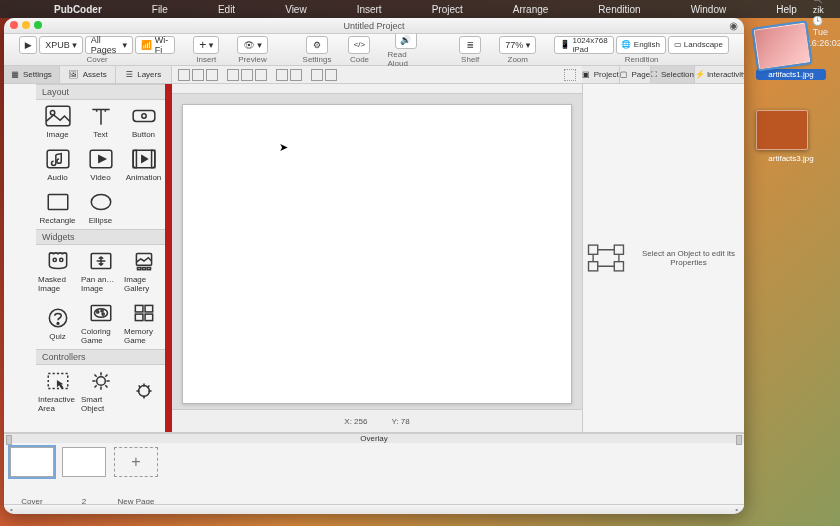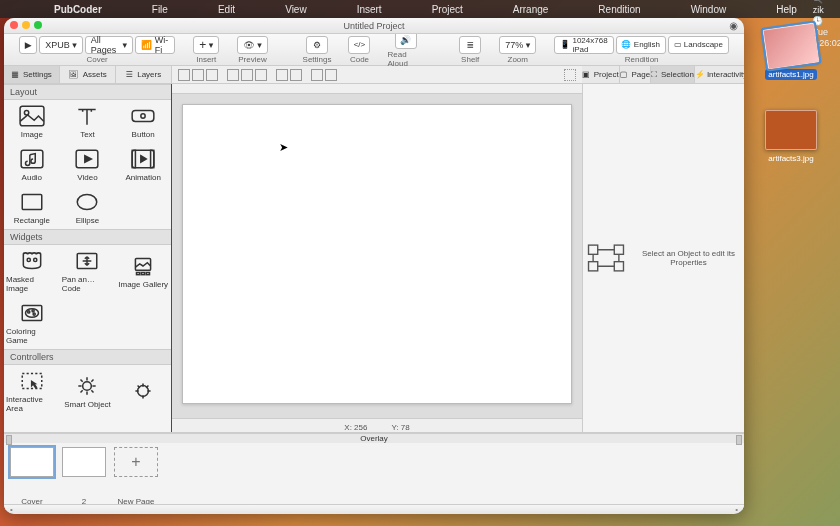--- a/index.html
+++ b/index.html
@@ -39,34 +39,34 @@
   .tab.active { background:#d5d5d5; }
   .aligns { flex:1; display:flex; align-items:center; padding:0 6px; gap:3px; color:#666; font-size:10px; }
   .aligns .grp { display:flex; gap:2px; margin-right:6px; }
   .aligns .ic { width:12px; height:12px; border:1px solid #999; display:inline-block; }
   .right-tabs { width:162px; display:flex; }
   .right-tabs .tab { font-size:8px; }
 
   
   .main { flex:1; display:flex; min-height:0; }
 
-  .sidebar { width:168px; background:#f4f4f4; border-right:1px solid #b91c1c; overflow:auto; }
+  .sidebar { width:168px; background:#f4f4f4; border-right:7px solid #b91c1c; overflow:auto;padding-left:32px; }
   .section-h { background:#e2e2e2; border-top:1px solid #ccc; border-bottom:1px solid #ccc; font-size:9px; padding:2px 6px; color:#555; }
   .grid { display:grid; grid-template-columns:repeat(3,1fr); }
   .cell { display:flex; flex-direction:column; align-items:center; justify-content:center; padding:4px 2px; }
   .cell .icon { width:28px; height:24px; display:flex; align-items:center; justify-content:center; }
   .cell .icon svg { width:26px; height:22px; stroke:#333; fill:none; stroke-width:1.4; }
   .cell .lbl { font-size:8px; margin-top:2px; }
 
   .center { flex:1; display:flex; flex-direction:column; background:#ddd; }
   .canvas-wrap { flex:1; overflow:auto; position:relative; display:flex; align-items:flex-start; justify-content:center; padding:6px; }
   .ruler-h { position:absolute; top:0; left:0; right:0; height:10px; background:#f0f0f0; border-bottom:1px solid #ccc; }
   .canvas { margin-top:14px; width:390px; height:300px; background:#fff; border:1px solid #bbb; box-shadow:0 1px 3px rgba(0,0,0,0.15); position:relative; }
   .cursor { position:absolute; top:36px; left:96px; font-size:11px; color:#000; }
-  .coord { height:14px; background:#efefef; border-top:1px solid #ccc; display:flex; align-items:flex-end; justify-content:center; font-size:8px; color:#555; gap:24px; }
+  .coord { height:23px; background:#efefef; border-top:1px solid #ccc; display:flex; align-items:center; justify-content:center; font-size:8px; color:#555; gap:24px; }
   .overlay-bar { height:12px; background:#e8e8e8; border-top:1px solid #ccc; display:flex; align-items:center; justify-content:center; font-size:8px; position:relative; }
   .overlay-bar::before, .overlay-bar::after { content:""; position:absolute; width:4px; height:8px; background:#ccc; border:1px solid #aaa; top:1px; }
   .overlay-bar::before{left:2px;} .overlay-bar::after{right:2px;}
   .thumbs { flex:1; display:flex; align-items:center; padding:4px 6px; gap:8px; background:#f3f3f3; }
   .thumb { display:flex; flex-direction:column; align-items:center; }
   .thumb .pg { width:44px; height:30px; background:#fff; border:1px solid #aaa; }
   .thumb.sel .pg { outline:2px solid #7aa7d9; }
   .thumb .tl { font-size:8px; margin-top:20px; color:#555; }
   .newpg { width:44px; height:30px; border:1.5px dashed #999; display:flex; align-items:center; justify-content:center; font-size:16px; color:#777; }
 
@@ -74,21 +74,21 @@
   .rightpanel svg { width:46px; height:34px; stroke:#555; fill:none; stroke-width:1.5; }
   .rightpanel .msg { font-size:8px; text-align:center; padding:0 6px; }
   .bottom-row { display:flex; height:72px; border-top:1px solid #ccc; }
   .bottom-row .desc { width:168px; border-right:1px solid #ccc; background:#f4f4f4; display:flex; align-items:center; justify-content:center; font-size:8px; color:#555; padding:0 6px; text-align:center; }
   .bottom-row .thumbs-area { flex:1; display:flex; flex-direction:column; }
 
   
   .statusbar { height:10px; background:linear-gradient(#f5f5f5,#e5e5e5); border-top:1px solid #ccc; display:flex; align-items:center; justify-content:space-between; padding:0 6px; font-size:8px; color:#888; }
 
   
-  .desktop-file { position:absolute; display:flex; flex-direction:column; align-items:center; width:70px; }
+  .desktop-file { position:absolute; display:flex; flex-direction:column; width:70px; }
   .desktop-file .thumb { width:52px; height:40px; background:#fff; border:1px solid rgba(255,255,255,0.5); box-shadow:0 1px 4px rgba(0,0,0,0.4); border-radius:2px; }
   .desktop-file.sel .thumb { outline:2px solid #4a90d9; }
   .desktop-file .fn { font-size:8px; color:#fff; text-align:center; margin-top:3px; padding:1px 3px; border-radius:3px; }
   .desktop-file.sel .fn { background:#2968c7; }
   .f1 { top:26px; right:14px; }
   .f1 .thumb { background:linear-gradient(135deg,#d88,#fcc); transform:rotate(-8deg); }
   .f2 { top:110px; right:14px; }
   .f2 .thumb { background:#b52; }
 
   svg { overflow:visible; }
@@ -327,45 +327,66 @@
             </div>
             <div class="lbl">Masked Image</div>
           </div>
         <div class="cell">
             <div class="icon">
               <svg viewBox="0 0 24 20">
                 <rect x="3" y="3" width="18" height="14" rx="1"></rect>
                 <path d="M12 6 V14 M8 10 H16 M12 6 L10 8 M12 6 L14 8 M12 14 L10 12 M12 14 L14 12"></path>
               </svg>
             </div>
-            <div class="lbl">Pan an… Code</div>
+            <div class="lbl">Pan an… Image</div>
           </div>
         <div class="cell">
             <div class="icon">
               <svg viewBox="0 0 24 20">
                 <rect x="5" y="3" width="14" height="11" rx="1"></rect>
                 <path d="M5 11 L9 8 L12 10 L16 7 L19 10"></path>
                 <rect x="6" y="16" width="3" height="2"></rect>
                 <rect x="10.5" y="16" width="3" height="2"></rect>
                 <rect x="15" y="16" width="3" height="2"></rect>
               </svg>
             </div>
             <div class="lbl">Image Gallery</div>
           </div>
         <div class="cell">
             <div class="icon">
               <svg viewBox="0 0 24 20">
+                <circle cx="12" cy="10" r="8"></circle>
+                <path d="M9 8 C9 5 15 5 15 8 C15 10 12 10 12 12"></path>
+                <circle cx="12" cy="15" r="0.8" fill="#333"></circle>
+              </svg>
+            </div>
+            <div class="lbl">Quiz</div>
+          </div>
+        <div class="cell">
+            <div class="icon">
+              <svg viewBox="0 0 24 20">
                 <rect x="3" y="3" width="18" height="14" rx="1"></rect>
                 <ellipse cx="12" cy="10" rx="6" ry="4"></ellipse>
                 <circle cx="9" cy="9" r="1"></circle>
                 <circle cx="13" cy="8" r="1"></circle>
                 <circle cx="14" cy="11" r="1"></circle>
               </svg>
             </div>
             <div class="lbl">Coloring Game</div>
+          </div>
+        <div class="cell">
+            <div class="icon">
+              <svg viewBox="0 0 24 20">
+                <rect x="4" y="3" width="7" height="6"></rect>
+                <rect x="13" y="3" width="7" height="6"></rect>
+                <rect x="4" y="11" width="7" height="6"></rect>
+                <rect x="13" y="11" width="7" height="6"></rect>
+              </svg>
+            </div>
+            <div class="lbl">Memory Game</div>
           </div>
       </div>
 
       <div class="section-h">Controllers</div>
       <div class="grid">
         <div class="cell">
             <div class="icon">
               <svg viewBox="0 0 24 20">
                 <rect x="3" y="3" width="18" height="14" stroke-dasharray="2 2"></rect>
                 <path d="M11 9 L11 16 L13 14 L15 17 L17 16 L15 13 L17 13 Z" fill="#333" stroke="none"></path>

